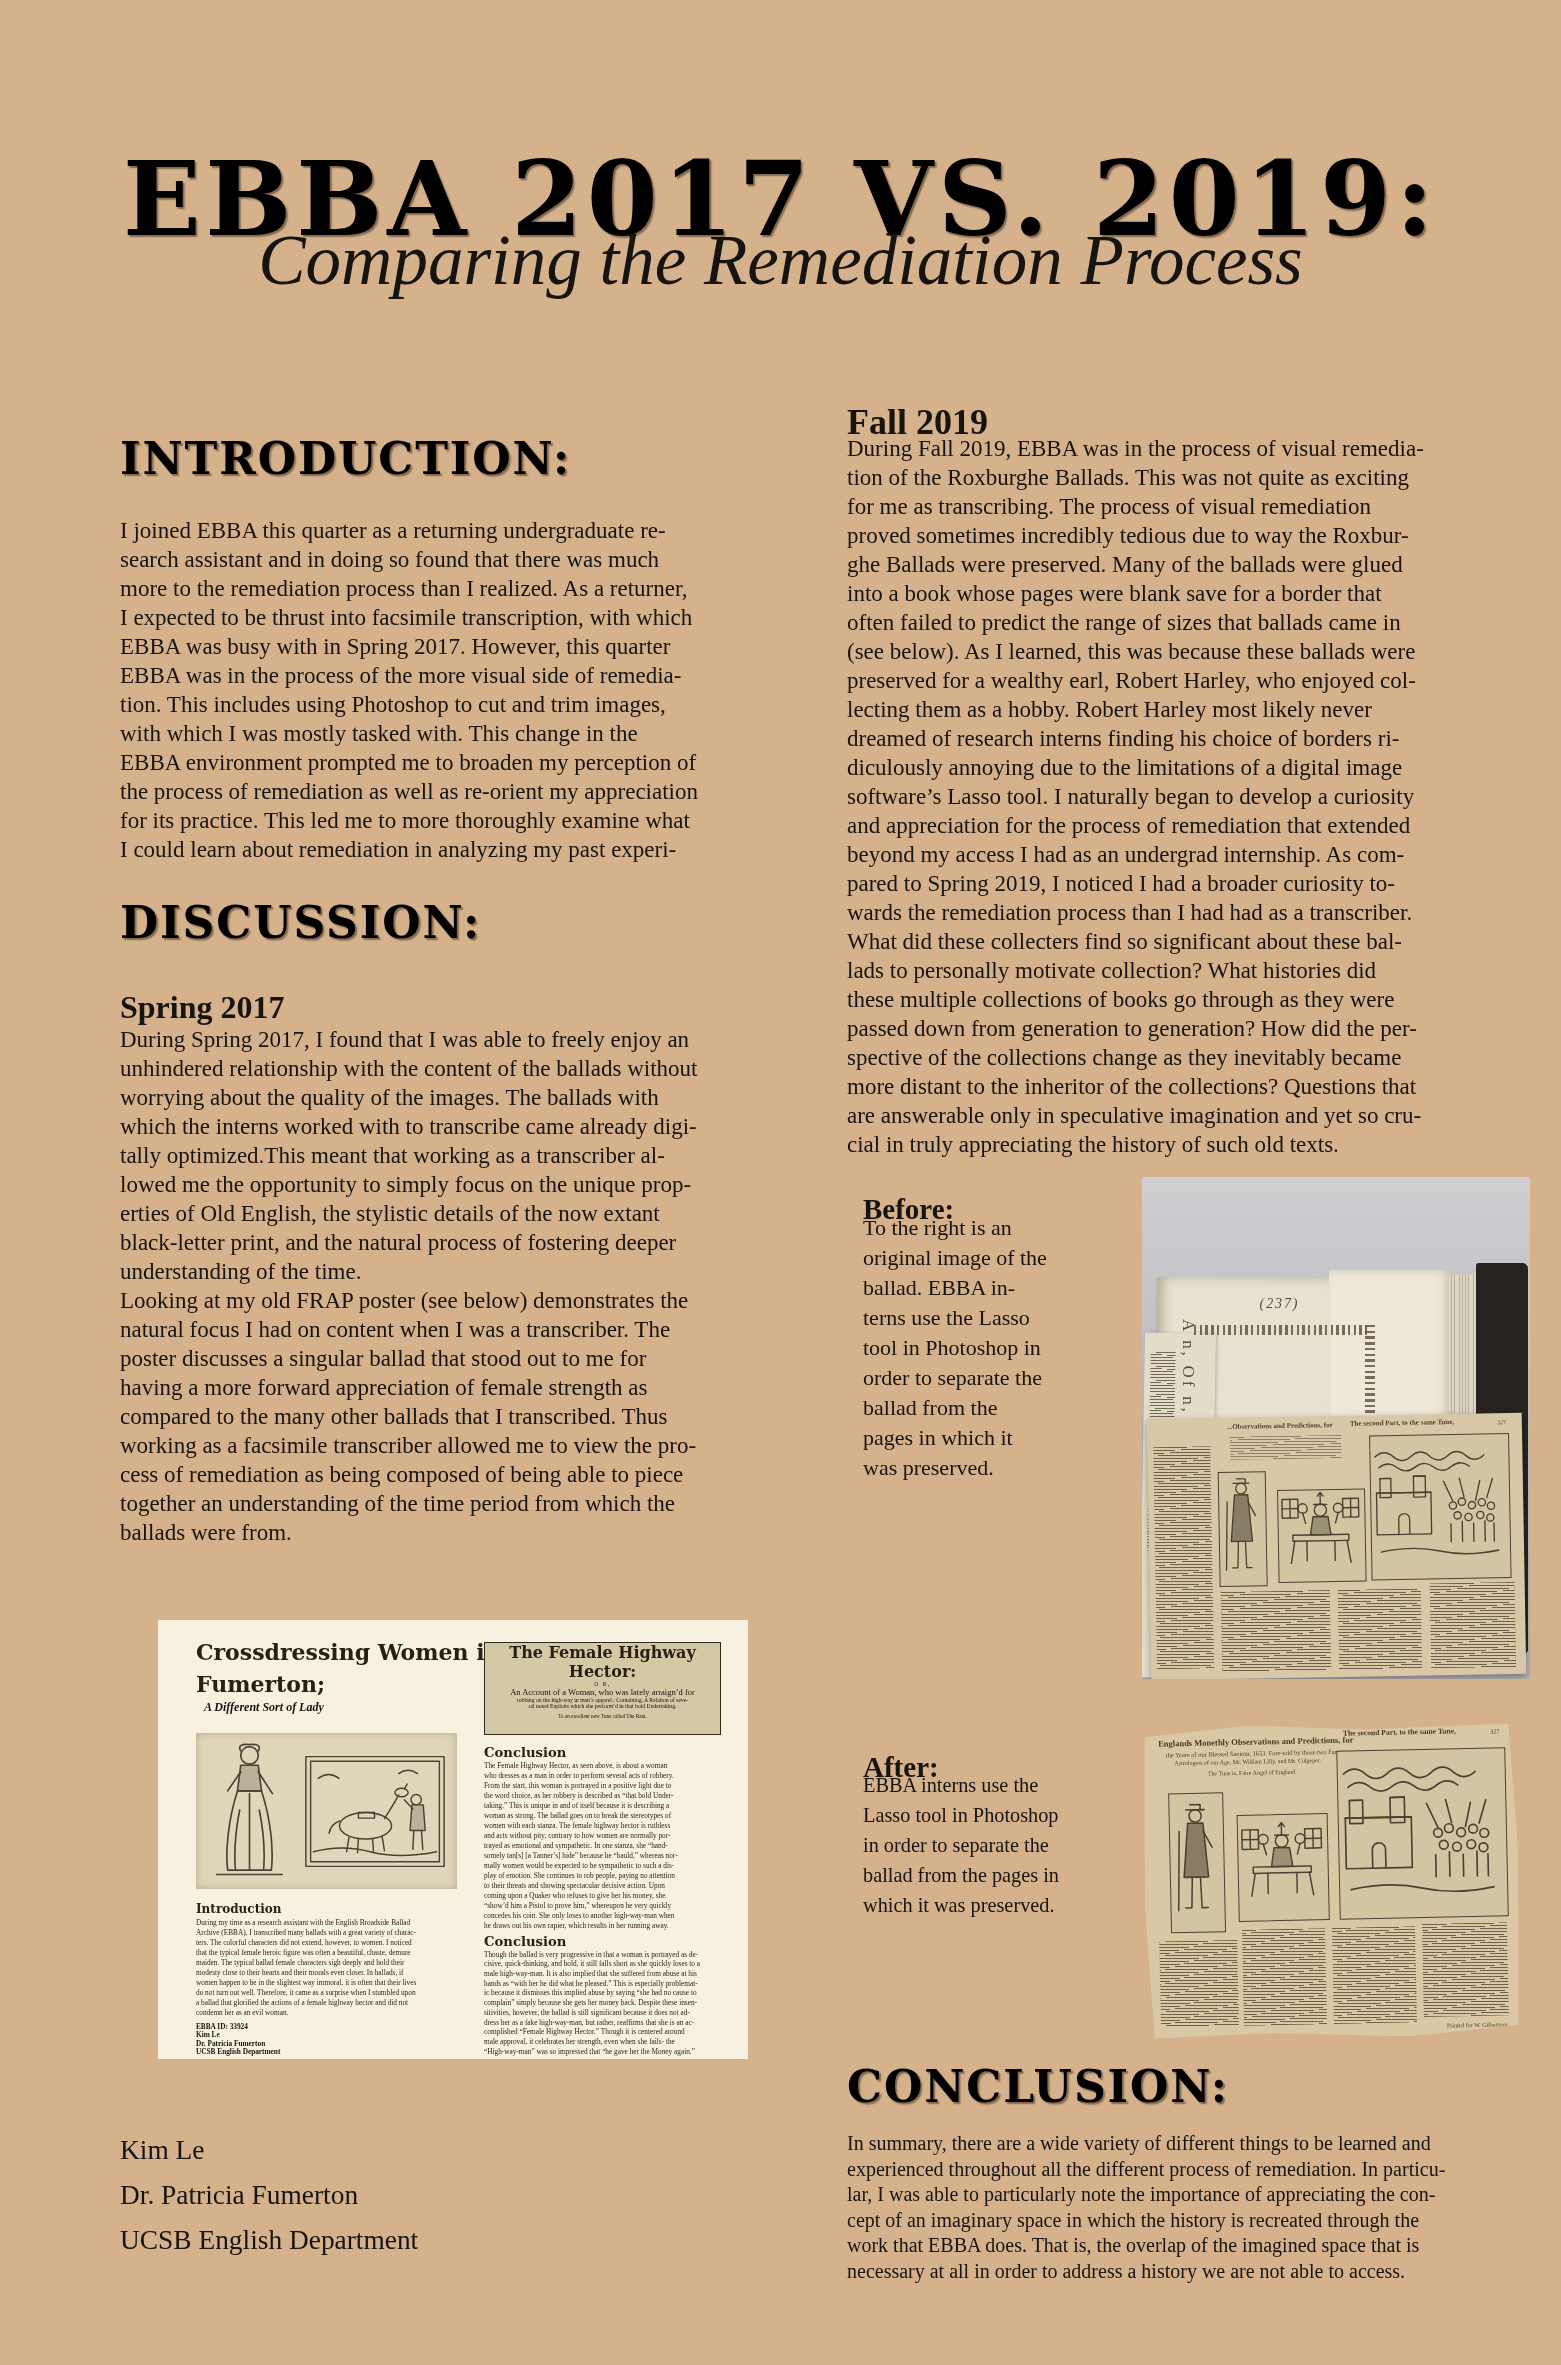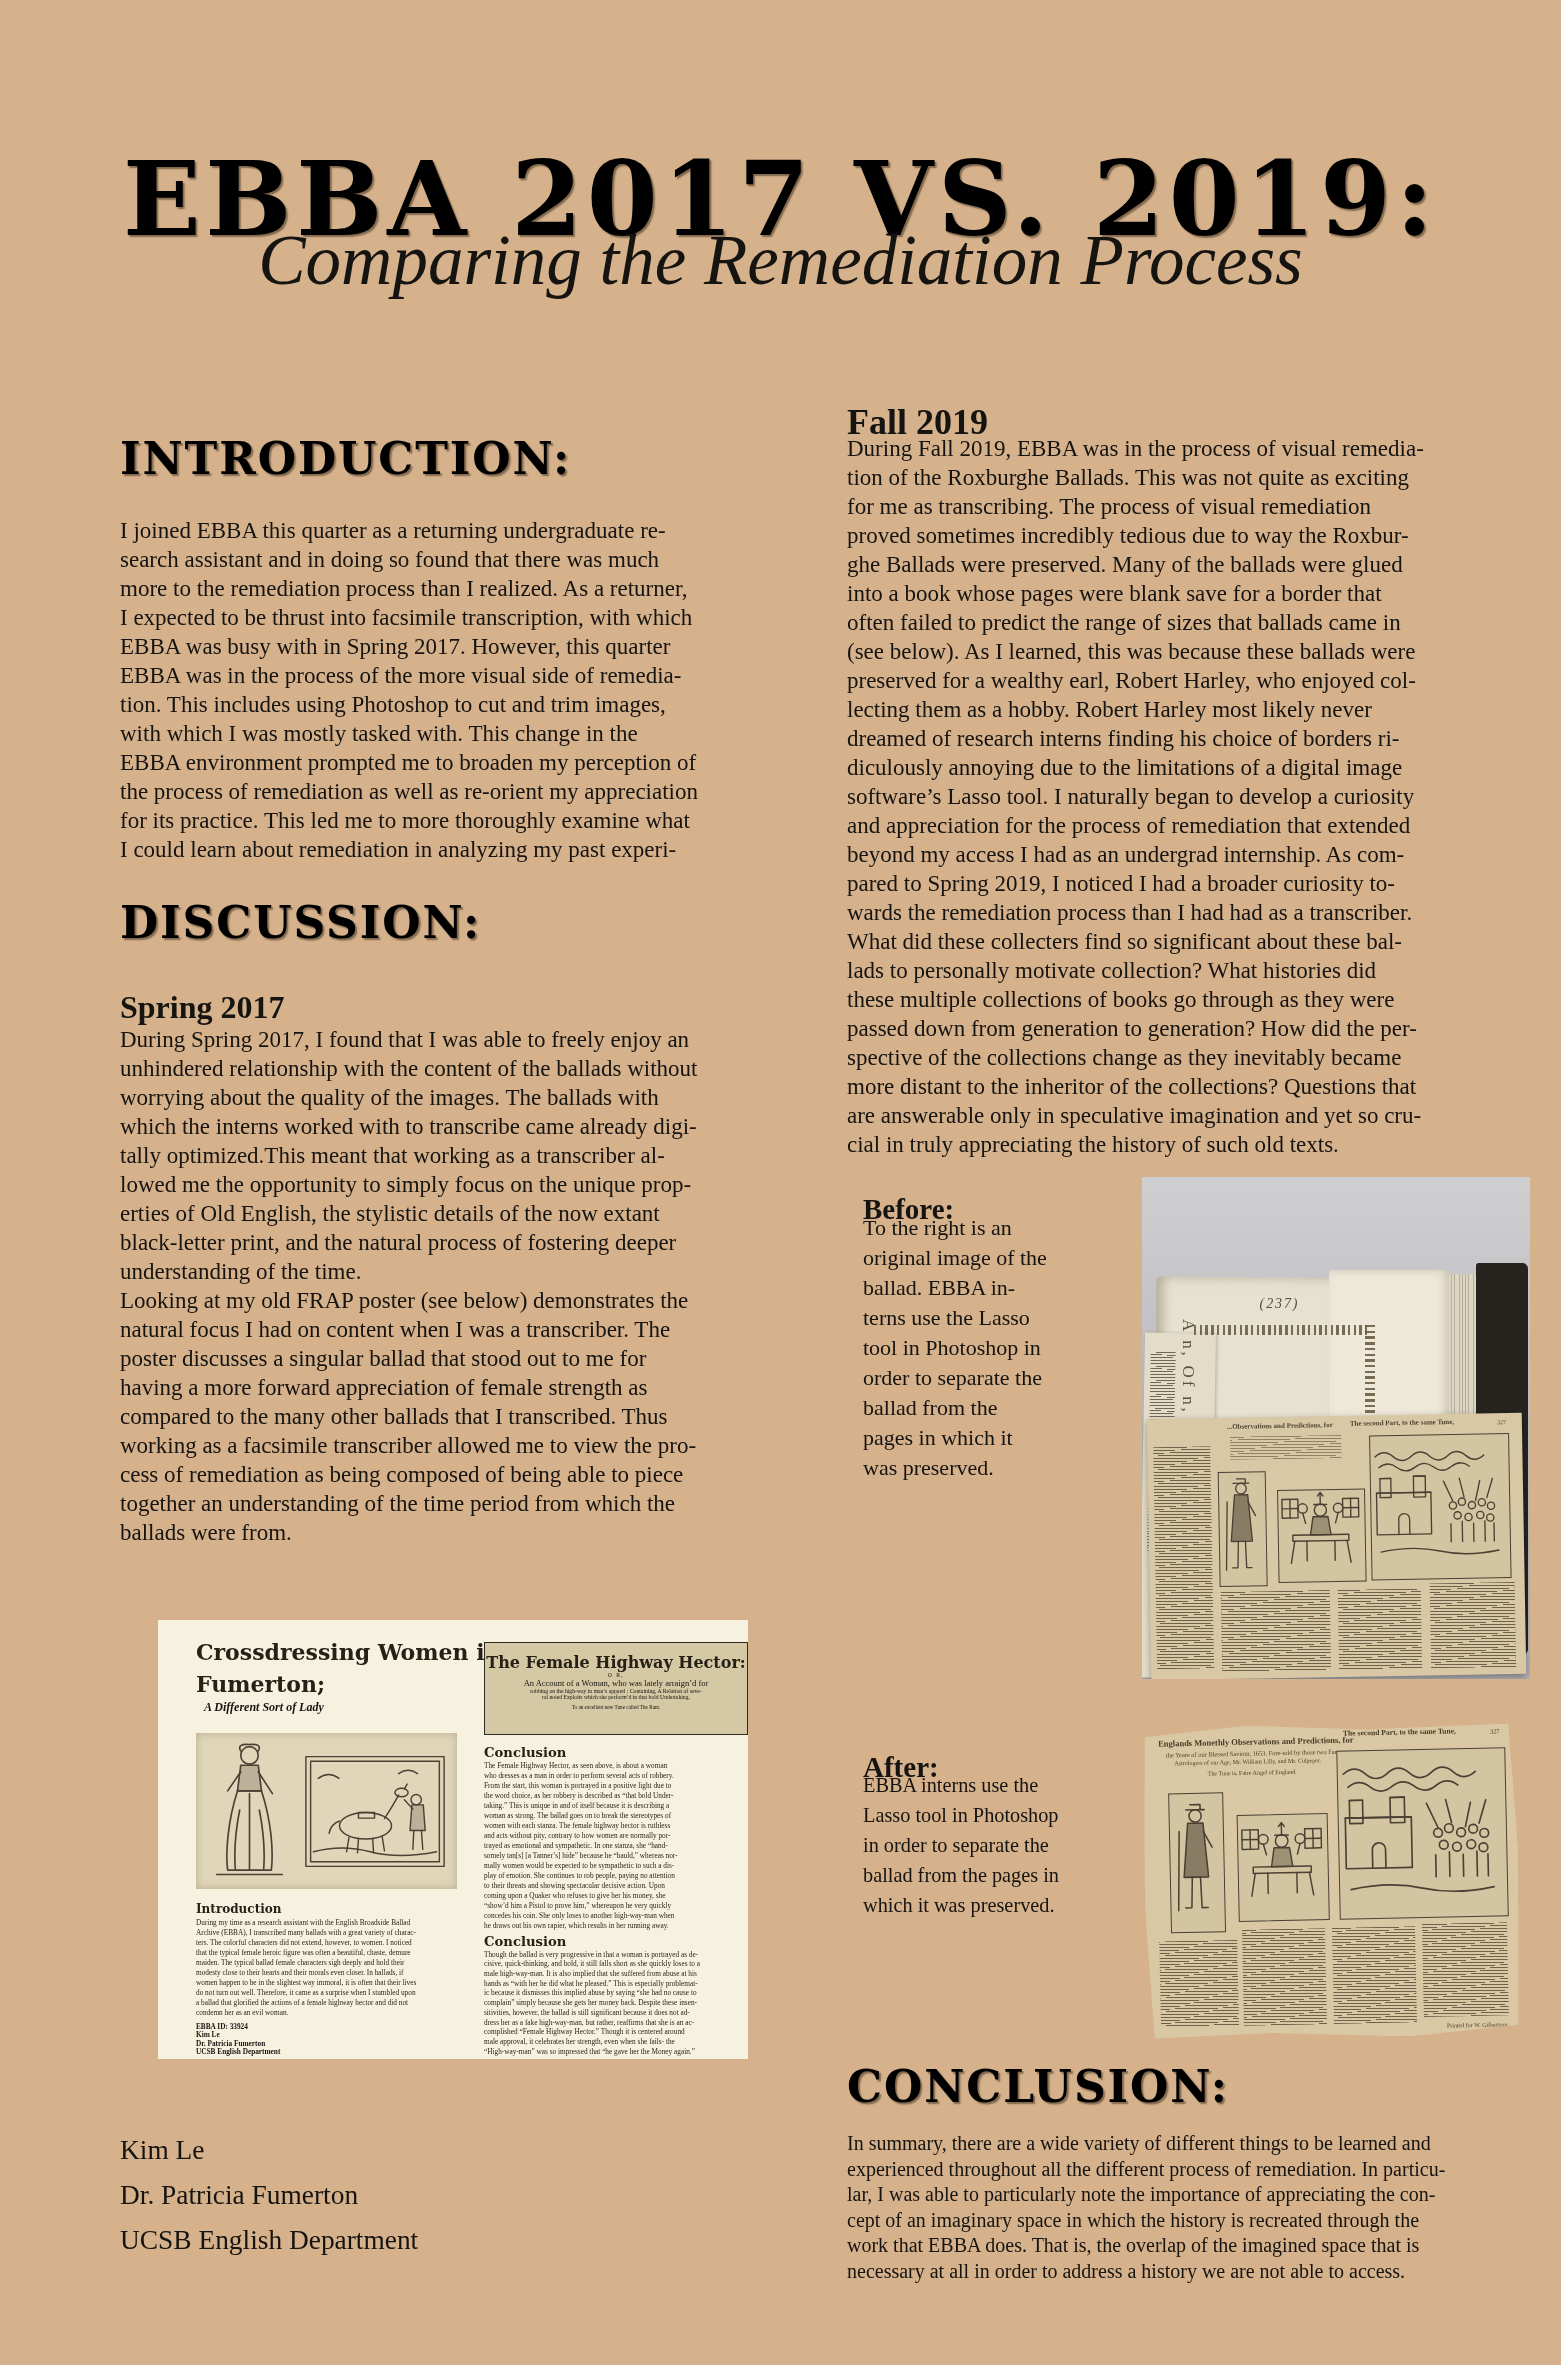--- a/index.html
+++ b/index.html
@@ -59,21 +59,21 @@
     clip-path:polygon(1% 3%,28% 0,60% 2%,98% 1%,100% 42%,99% 97%,70% 100%,34% 98%,2% 99%,0 55%);
     box-shadow:0 2.4px 5.7px rgba(0,0,0,.25);}
   .as-t1{font-size:8.5px;font-weight:700;color:#463a24;}
   .as-t2{font-size:6.4px;color:#4d4128;}
   .as-t3{font-size:6px;color:#4d4128;}
   
   #frap{left:118px;top:1612px;width:590px;height:439px;background:#f7f1df;}
   .f-bl{font-family:"DejaVu Serif",serif;font-weight:700;color:#262016;}
   .f-body{font-size:7.3px;line-height:10px;color:#2a251b;}
   .f-wood{left:38px;top:113px;width:261px;height:156px;background:#e0d6ba;box-shadow:inset 0 0 8.5px rgba(110,95,60,.35);}
-  .f-card{left:326px;top:22px;width:264px;height:93px;background:#d5c8a4;border:1.4px solid #2e2a22;text-align:center;box-sizing:border-box;padding-top:10px;}
+  .f-card{left:326px;top:22px;width:237px;height:93px;background:#d5c8a4;border:1.4px solid #2e2a22;text-align:center;box-sizing:border-box;padding-top:0;}
 </style>
 </head>
 <body>
 
 <h1 id="main-title" class="abs fancy">EBBA 2017 VS. 2019:</h1>
 <div id="subtitle" class="abs">Comparing the Remediation Process</div>
 
 <h2 id="intro-h" class="abs fancy">INTRODUCTION:</h2>
 <p id="intro-p" class="abs ml body-text">I joined EBBA this quarter as a returning undergraduate re-
 search assistant and in doing so found that there was much

